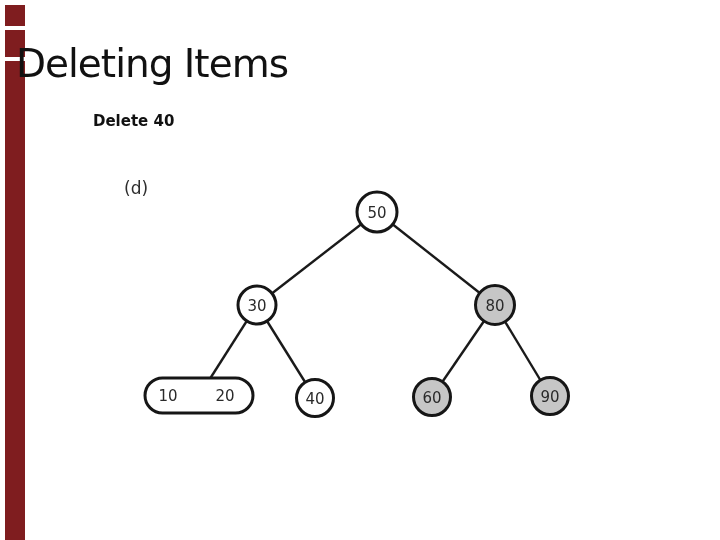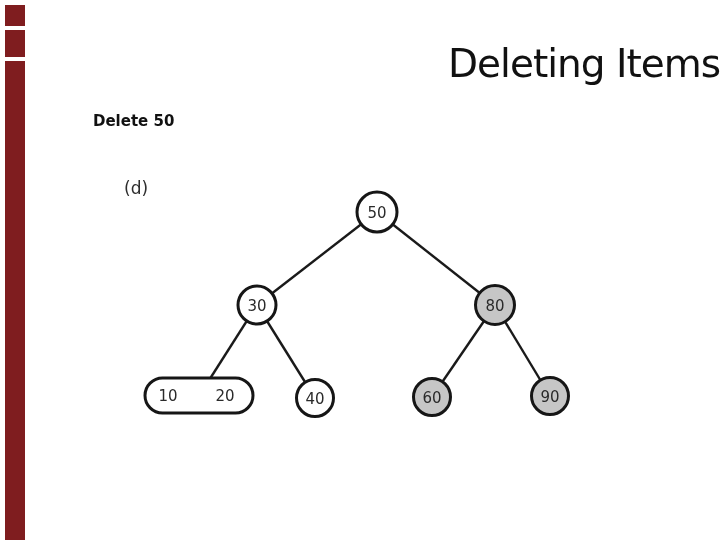--- a/index.html
+++ b/index.html
@@ -12,25 +12,26 @@
   }
   
   .accent { position: absolute; left: 5px; width: 20px; }
   .accent-sq1 { top: 5px;  height: 21px; }
   .accent-sq2 { top: 30px; height: 27px; }
   .accent-bar { top: 61px; height: 479px; }
 
   .slide-title {
     position: absolute;
     left: 0; right: 0; top: 41px;
-    text-align: right;
+    text-align: left;
     font-size: 39px;
     letter-spacing: -1px;
     color: #111111;
     font-weight: 400;
+    padding-left: 16px;
   }
   .slide-subtitle {
     position: absolute;
     left: 93px; top: 112px;
     font-size: 15px;
     font-weight: 700;
     color: #111111;
   }
   .figure-label {
     position: absolute;
@@ -49,21 +50,21 @@
   }
 </style>
 </head>
 <body>
 
 <div class="accent accent-sq1" style="background: rgb(127, 29, 31);"></div>
 <div class="accent accent-sq2" style="background: rgb(127, 29, 31);"></div>
 <div class="accent accent-bar" style="background: rgb(127, 29, 31);"></div>
 
 <div class="slide-title">Deleting Items</div>
-<div class="slide-subtitle">Delete 50</div>
+<div class="slide-subtitle">Delete 40</div>
 <div class="figure-label">(d)</div>
 
 <svg class="tree" width="720" height="540" viewBox="0 0 720 540">
 
   <line class="edge" x1="377" y1="212" x2="257" y2="305"></line>
   <line class="edge" x1="377" y1="212" x2="495" y2="305"></line>
   <line class="edge" x1="257" y1="305" x2="199" y2="396"></line>
   <line class="edge" x1="257" y1="305" x2="315" y2="398"></line>
   <line class="edge" x1="495" y1="305" x2="432" y2="397"></line>
   <line class="edge" x1="495" y1="305" x2="550" y2="396"></line>

